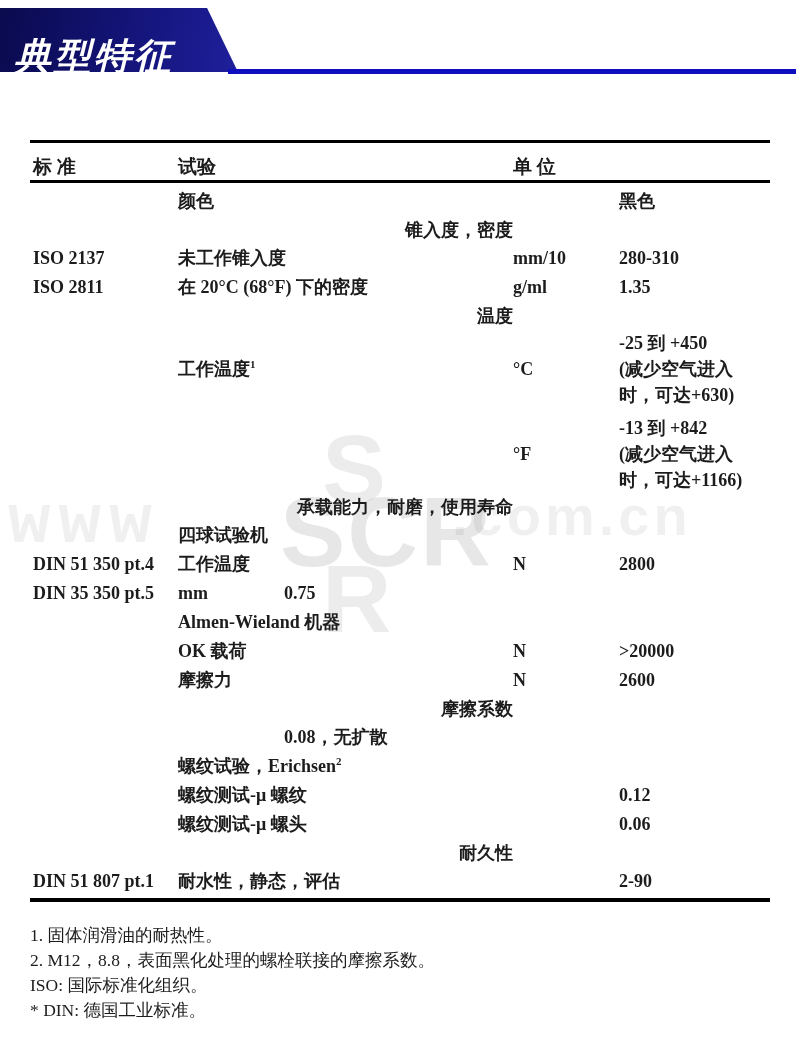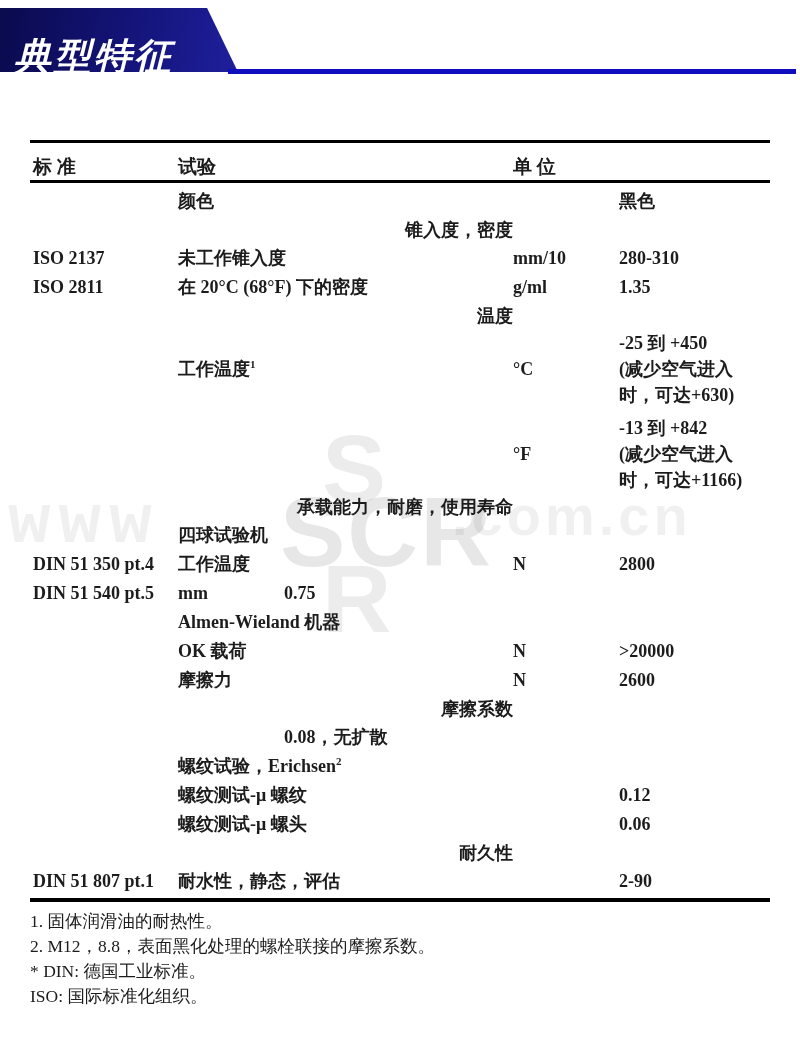--- a/index.html
+++ b/index.html
@@ -55,21 +55,21 @@
   .trow.block .c-result div { line-height:26px; }
   .trow.gap { margin-top:7px; }
   .cell { flex:none; }
   .c-std   { width:148px; padding-left:3px; }
   .c-test  { width:335px; }
   .c-unit  { width:106px; }
   .c-result{ flex:1 1 auto; }
   sup { font-size:11px; line-height:0; }
 
   
-  .footnotes { margin-top:7px; font-size:17.5px; line-height:25px; }
+  .footnotes { margin-top:21px; font-size:17.5px; line-height:25px; }
 </style>
 </head>
 <body>
 
 <div class="watermark">
   <span class="wm wm-www">www</span>
   <span class="wm wm-s">S</span>
   <span class="wm wm-scr">SCR</span>
   <span class="wm wm-r">R</span>
   <span class="wm wm-comcn">.com.cn</span>
@@ -157,21 +157,21 @@
       </div>
       <div class="trow">
         <div class="cell c-std">DIN 51 350 pt.4</div>
         <div class="cell c-test">工作温度</div>
         <div class="cell c-unit">N</div>
         <div class="cell c-result">
           <div>2800</div>
         </div>
       </div>
       <div class="trow">
-        <div class="cell c-std">DIN 51 540 pt.5</div>
+        <div class="cell c-std">DIN 35 350 pt.5</div>
         <div class="cell c-unit">mm</div>
         <div class="cell c-result">
           <div>0.75</div>
         </div>
       </div>
       <div class="trow">
         <div class="cell c-std"></div>
         <div class="cell c-test">Almen-Wieland 机器</div>
         <div class="cell c-unit"></div>
         <div class="cell c-result"></div>
@@ -238,16 +238,16 @@
         <div class="cell c-test">耐水性，静态，评估</div>
         <div class="cell c-unit"></div>
         <div class="cell c-result">
           <div>2-90</div>
         </div>
       </div>
     </div>
   <div class="footnotes">
       <div class="footnote">1. 固体润滑油的耐热性。</div>
       <div class="footnote">2. M12，8.8，表面黑化处理的螺栓联接的摩擦系数。</div>
+      <div class="footnote">ISO: 国际标准化组织。</div>
       <div class="footnote">* DIN: 德国工业标准。</div>
-      <div class="footnote">ISO: 国际标准化组织。</div>
     </div>
 </div>
 
 </body></html>

